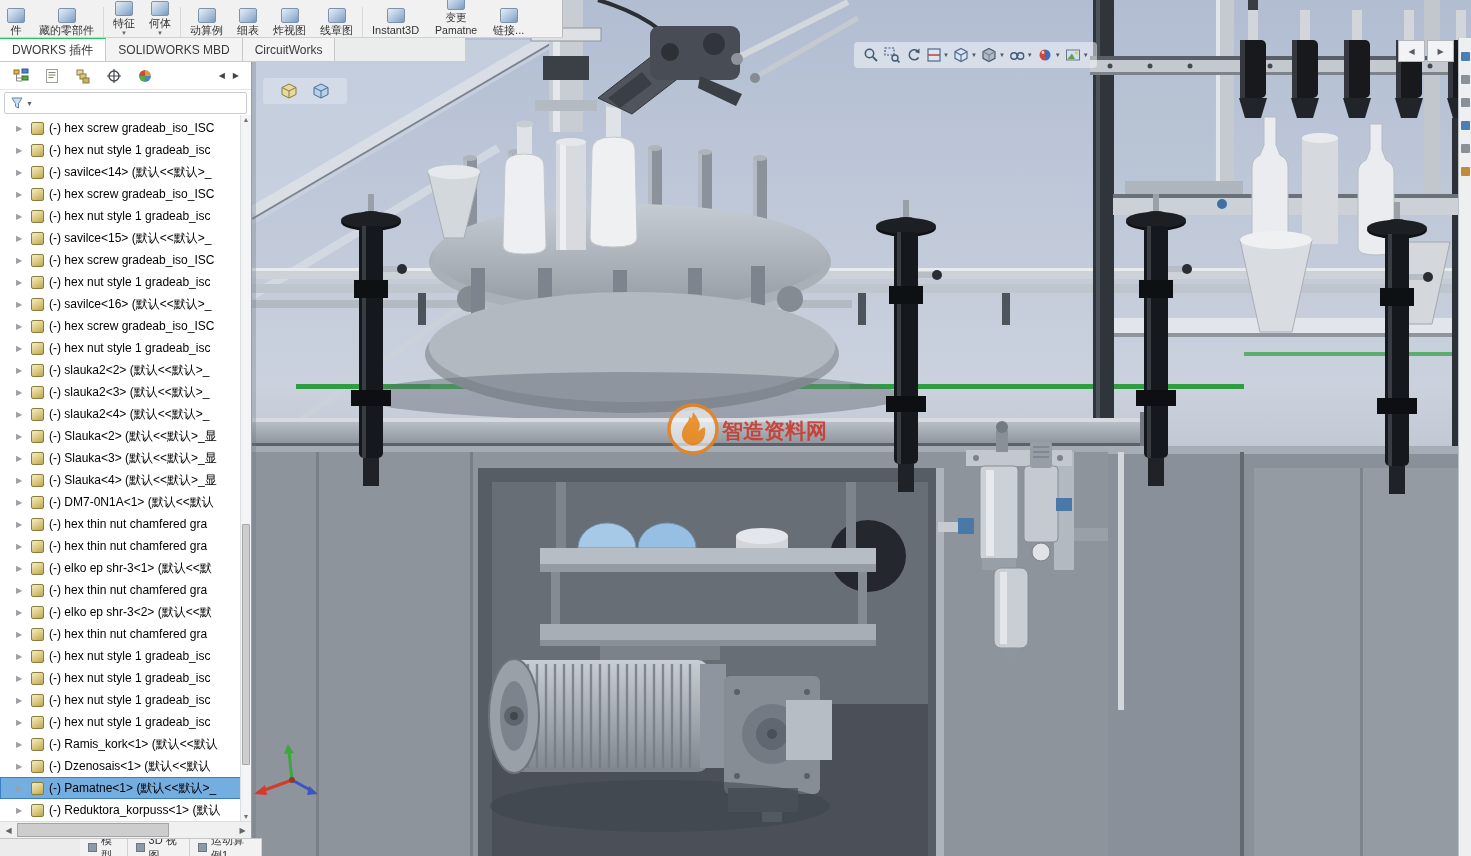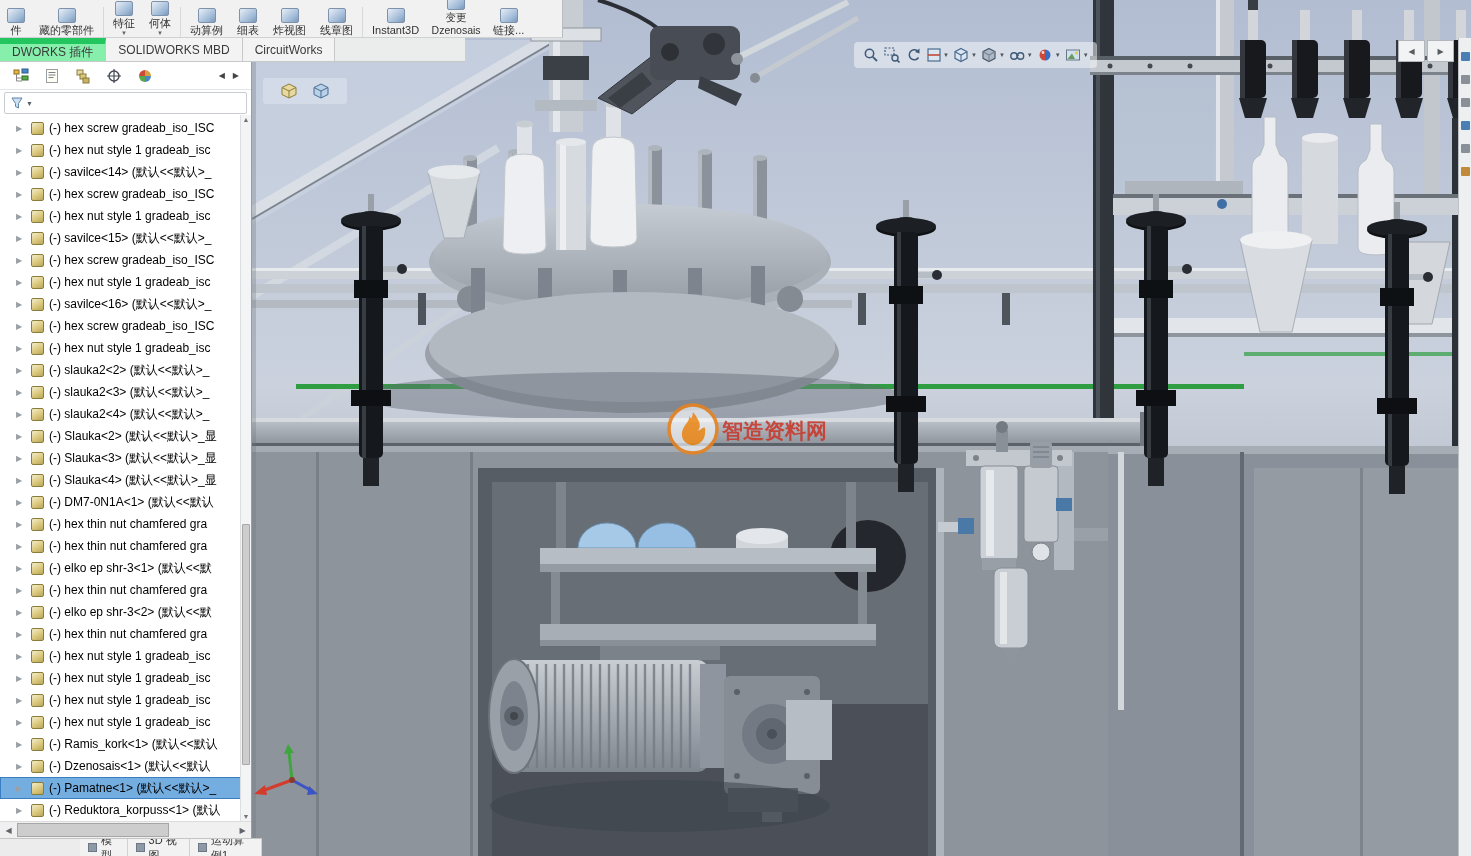--- a/index.html
+++ b/index.html
@@ -13,21 +13,21 @@
   .ritem{display:flex;flex-direction:column;align-items:center;justify-content:flex-end;height:52px;padding:0 7px;font-size:11px;color:#333;white-space:nowrap;cursor:default}
   .ritem .ricon{width:18px;height:15px;margin-bottom:1px;background:linear-gradient(140deg,#e8eef6,#9db8d6 70%,#7d98b6);border:1px solid #7d93ad;border-radius:2px;flex:none}
   .ritem .rlabel{line-height:13px}
   .ritem .rcaret{font-size:6px;color:#666;line-height:7px;height:7px}
   .ritem.wrap{white-space:normal;width:60px;text-align:center;font-size:10.5px;line-height:11px}
   .rsep{width:1px;height:30px;background:#d6d8da;margin:0 2px;align-self:flex-end}
 
   
   .cmdtabs{position:absolute;left:0;top:38px;width:465px;height:24px;background:#ebecec;border-bottom:1px solid #c6c8ca;display:flex;z-index:30}
   .cmdtab{padding:0 12px;font-size:12px;color:#3a3a3a;display:flex;align-items:center;border-right:1px solid #c6c8ca;background:#f3f3f4;cursor:default}
-  .cmdtab.active{background:#86efac;border-top:6px solid #22c55e}
+  .cmdtab.active{background:#ffffff;border-top:1px solid #22c55e}
   .cmdfill{flex:1;background:#ebecec}
 
   
   .left-panel{position:absolute;left:0;top:62px;width:252px;height:776px;background:#fff;border-right:1px solid #989ea4;display:flex;flex-direction:column;z-index:30}
   .panel-iconrow{height:28px;border-bottom:1px solid #e3e5e7;display:flex;align-items:center;gap:13px;padding:0 12px;flex:none}
   .pti{width:18px;height:18px;display:flex;align-items:center;justify-content:center;cursor:default}
   .pt-arrows{margin-left:auto;display:flex;gap:8px;font-size:8px;color:#444}
   .panel-filter{height:22px;margin:2px 4px 1px 4px;border:1px solid #c9cdd1;border-radius:2px;display:flex;align-items:center;padding:0 5px;gap:2px;flex:none}
   .panel-filter .fcaret{font-size:7px;color:#5a6068}
   .tree{flex:1;overflow:hidden;position:relative;font-size:12px;padding-top:2px}
@@ -510,21 +510,21 @@
         <span class="ricon"></span>
         <span class="rlabel">线章图</span>
       </div>
     <div class="rsep"></div>
     <div class="ritem">
         <span class="ricon"></span>
         <span class="rlabel">Instant3D</span>
       </div>
     <div class="ritem wrap">
         <span class="ricon"></span>
-        <span class="rlabel">变更 Dzenosais</span>
+        <span class="rlabel">变更 Pamatne</span>
       </div>
     <div class="ritem">
         <span class="ricon"></span>
         <span class="rlabel">链接...</span>
       </div>
   </div>
 
   <div class="cmdtabs">
     <div class="cmdtab active">DWORKS 插件</div>
     <div class="cmdtab">SOLIDWORKS MBD</div>

